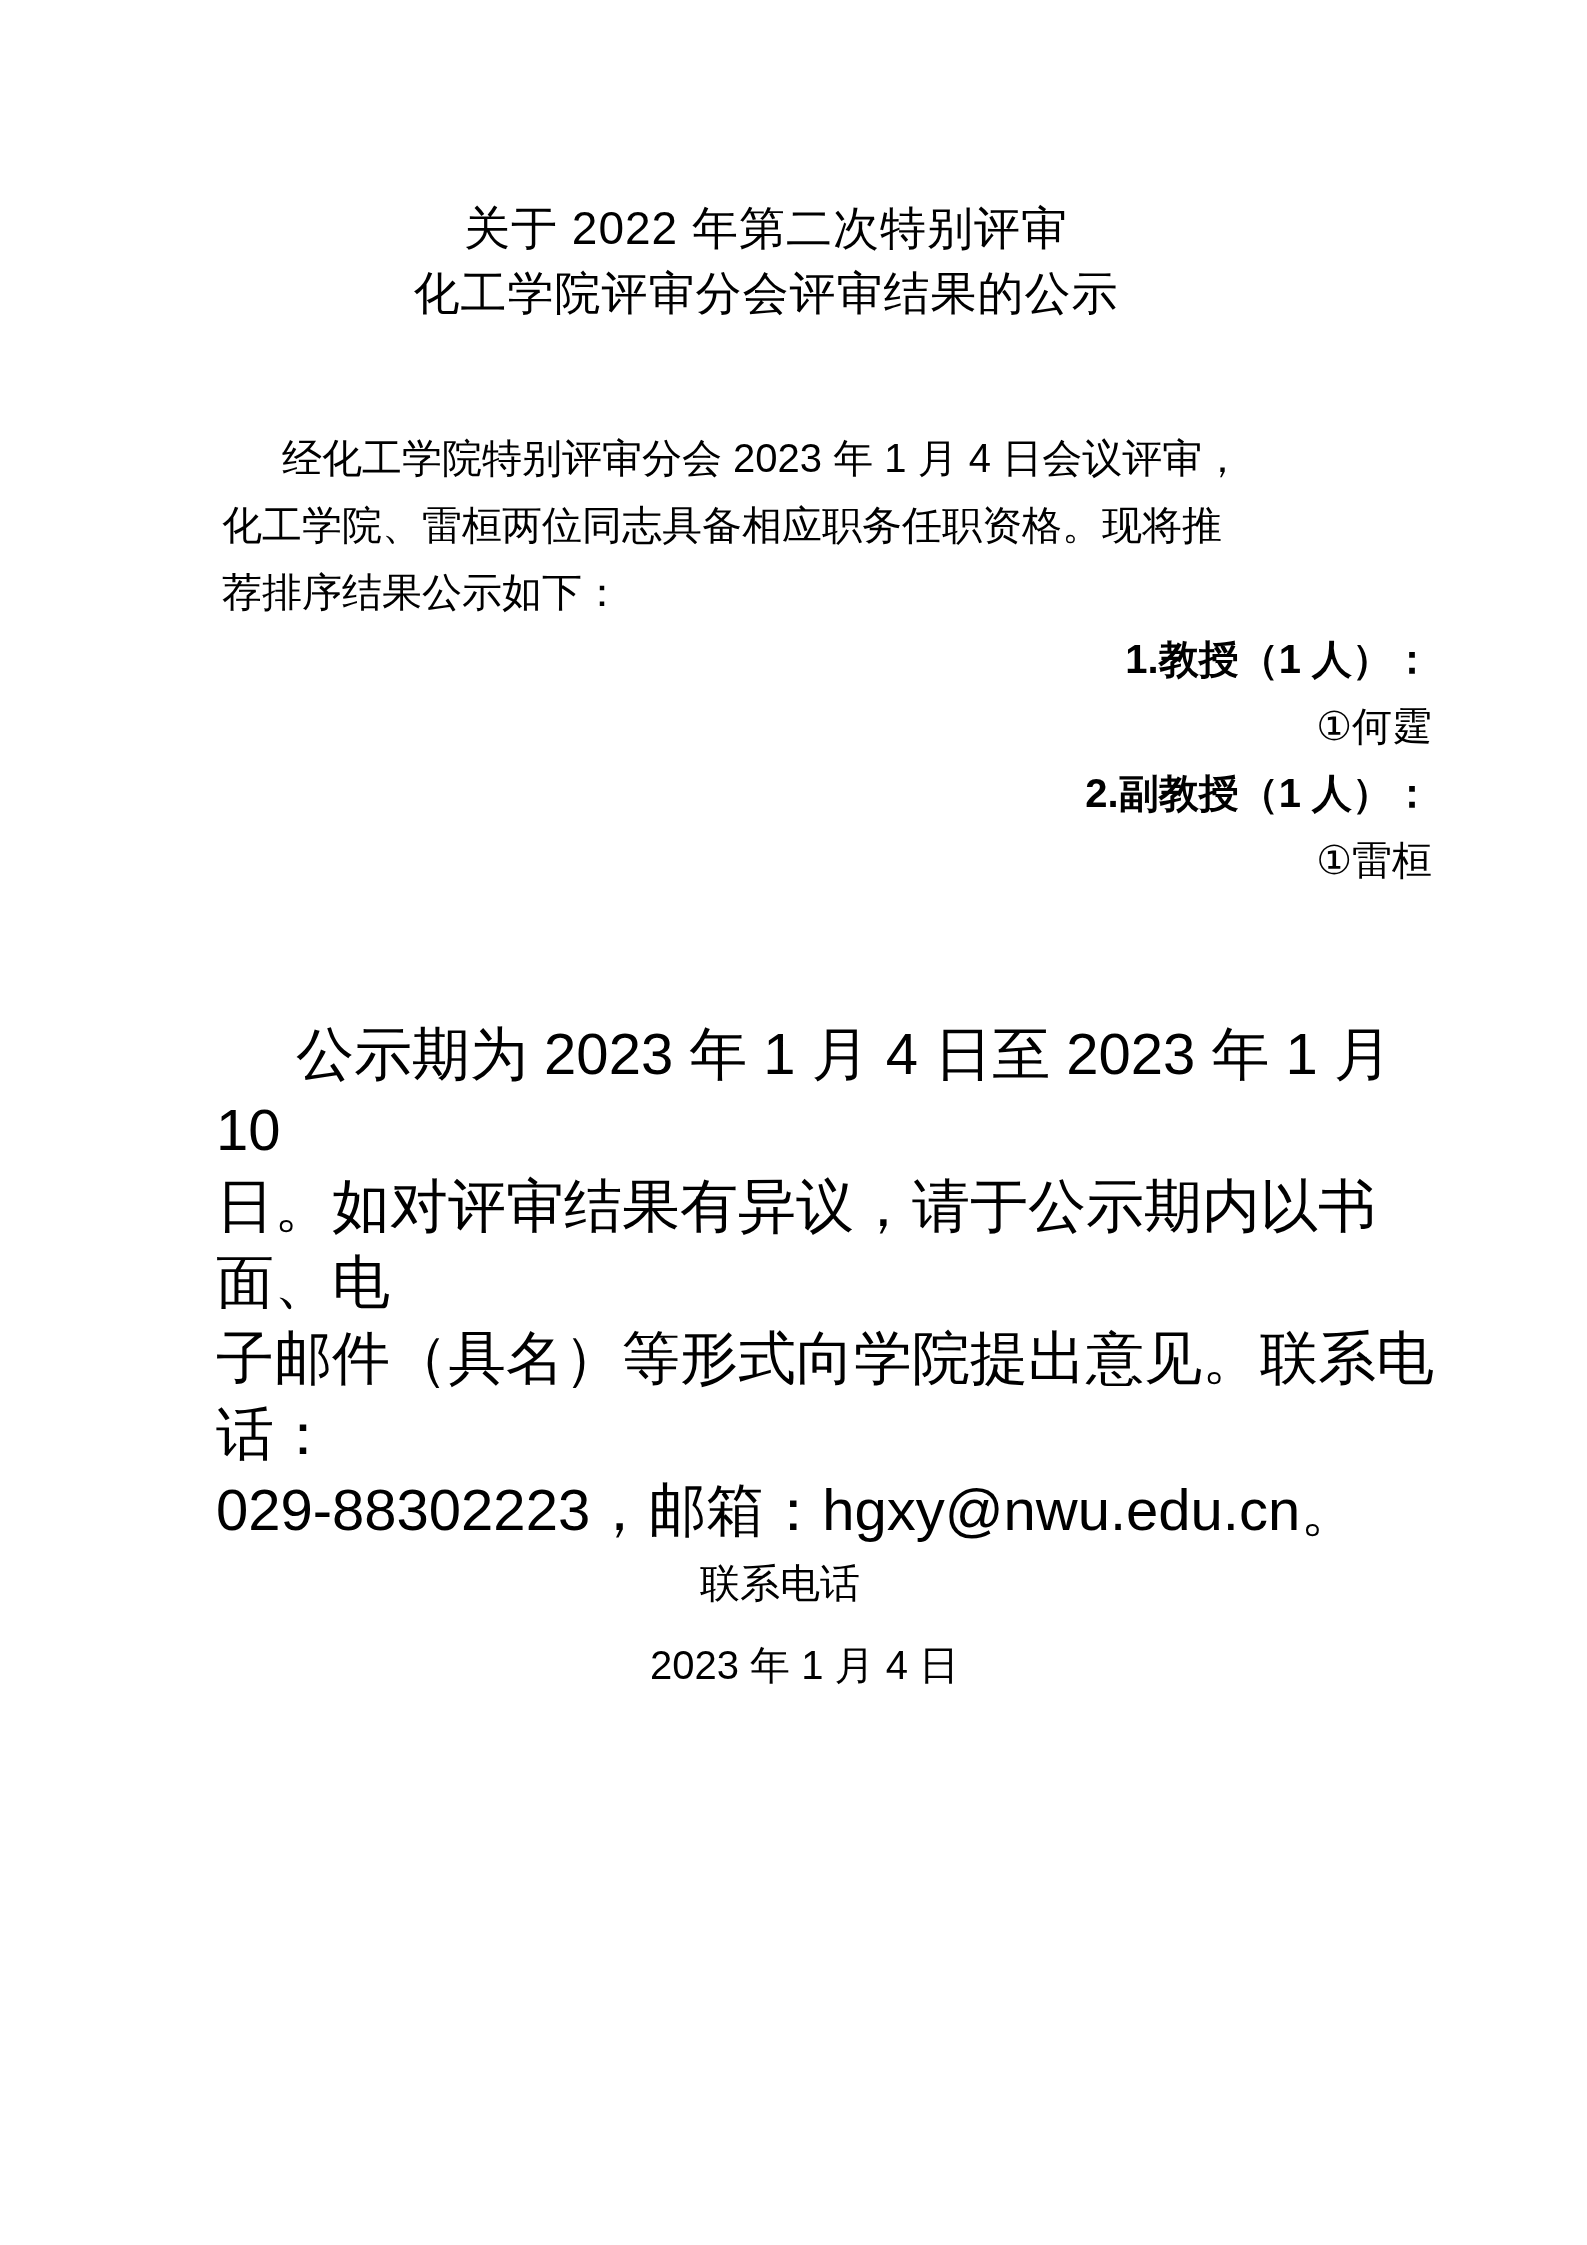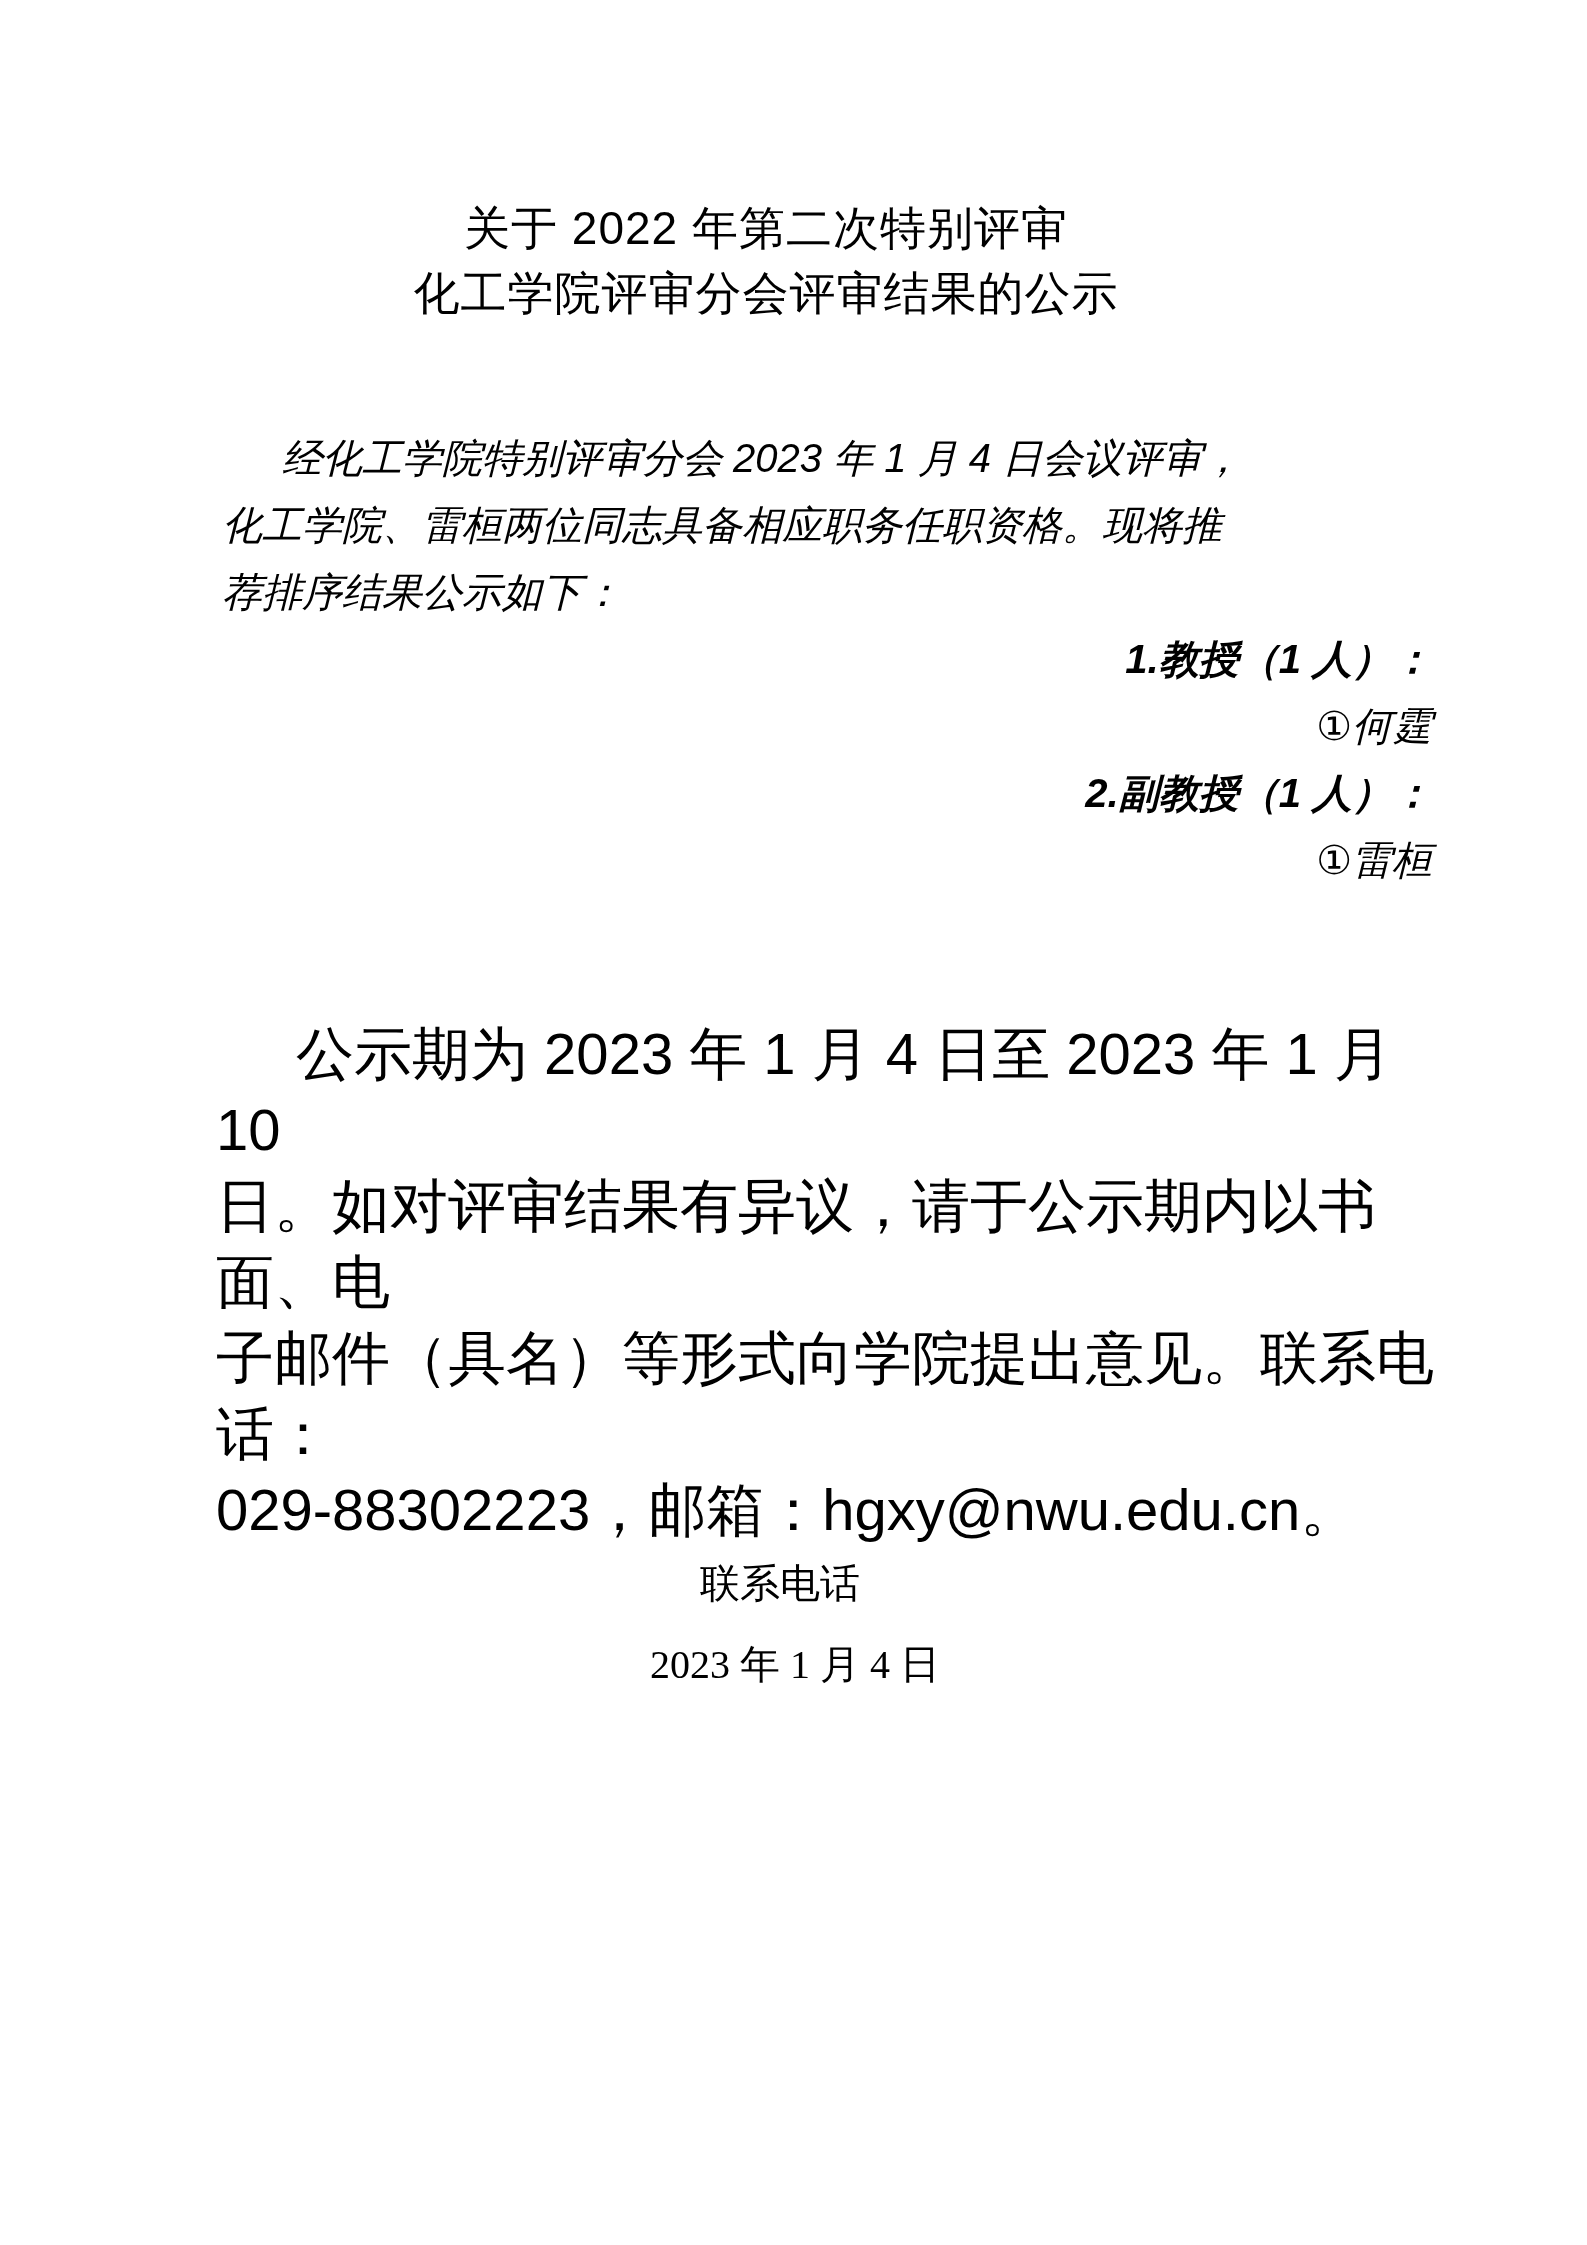--- a/index.html
+++ b/index.html
@@ -28,21 +28,20 @@
     font-weight: 400;
     letter-spacing: 1px;
   }
   .body-block-1 {
     position: absolute;
     top: 425px;
     left: 222px;
     width: 1210px;
     font-size: 40px;
     line-height: 67px;
-    font-style: italic;
   }
   .indent-1 { text-indent: 60px; }
   .list-line { margin-left: 100px; text-align: right; }
   .bold { font-weight: 700; }
   .body-block-2 {
     position: absolute;
     top: 1016px;
     left: 216px;
     width: 1230px;
     font-size: 58px;
@@ -55,21 +54,20 @@
     left: 700px;
     font-size: 40px;
     line-height: 50px;
   }
   .signature-date {
     position: absolute;
     top: 1640px;
     left: 650px;
     font-size: 40px;
     line-height: 50px;
-    font-family: Liberation Serif, serif;
   }
 </style>
 </head>
 <body>
 
 <div class="page">
 
   <div class="title">
     <div>关于 2022 年第二次特别评审</div>
     <div>化工学院评审分会评审结果的公示</div>

